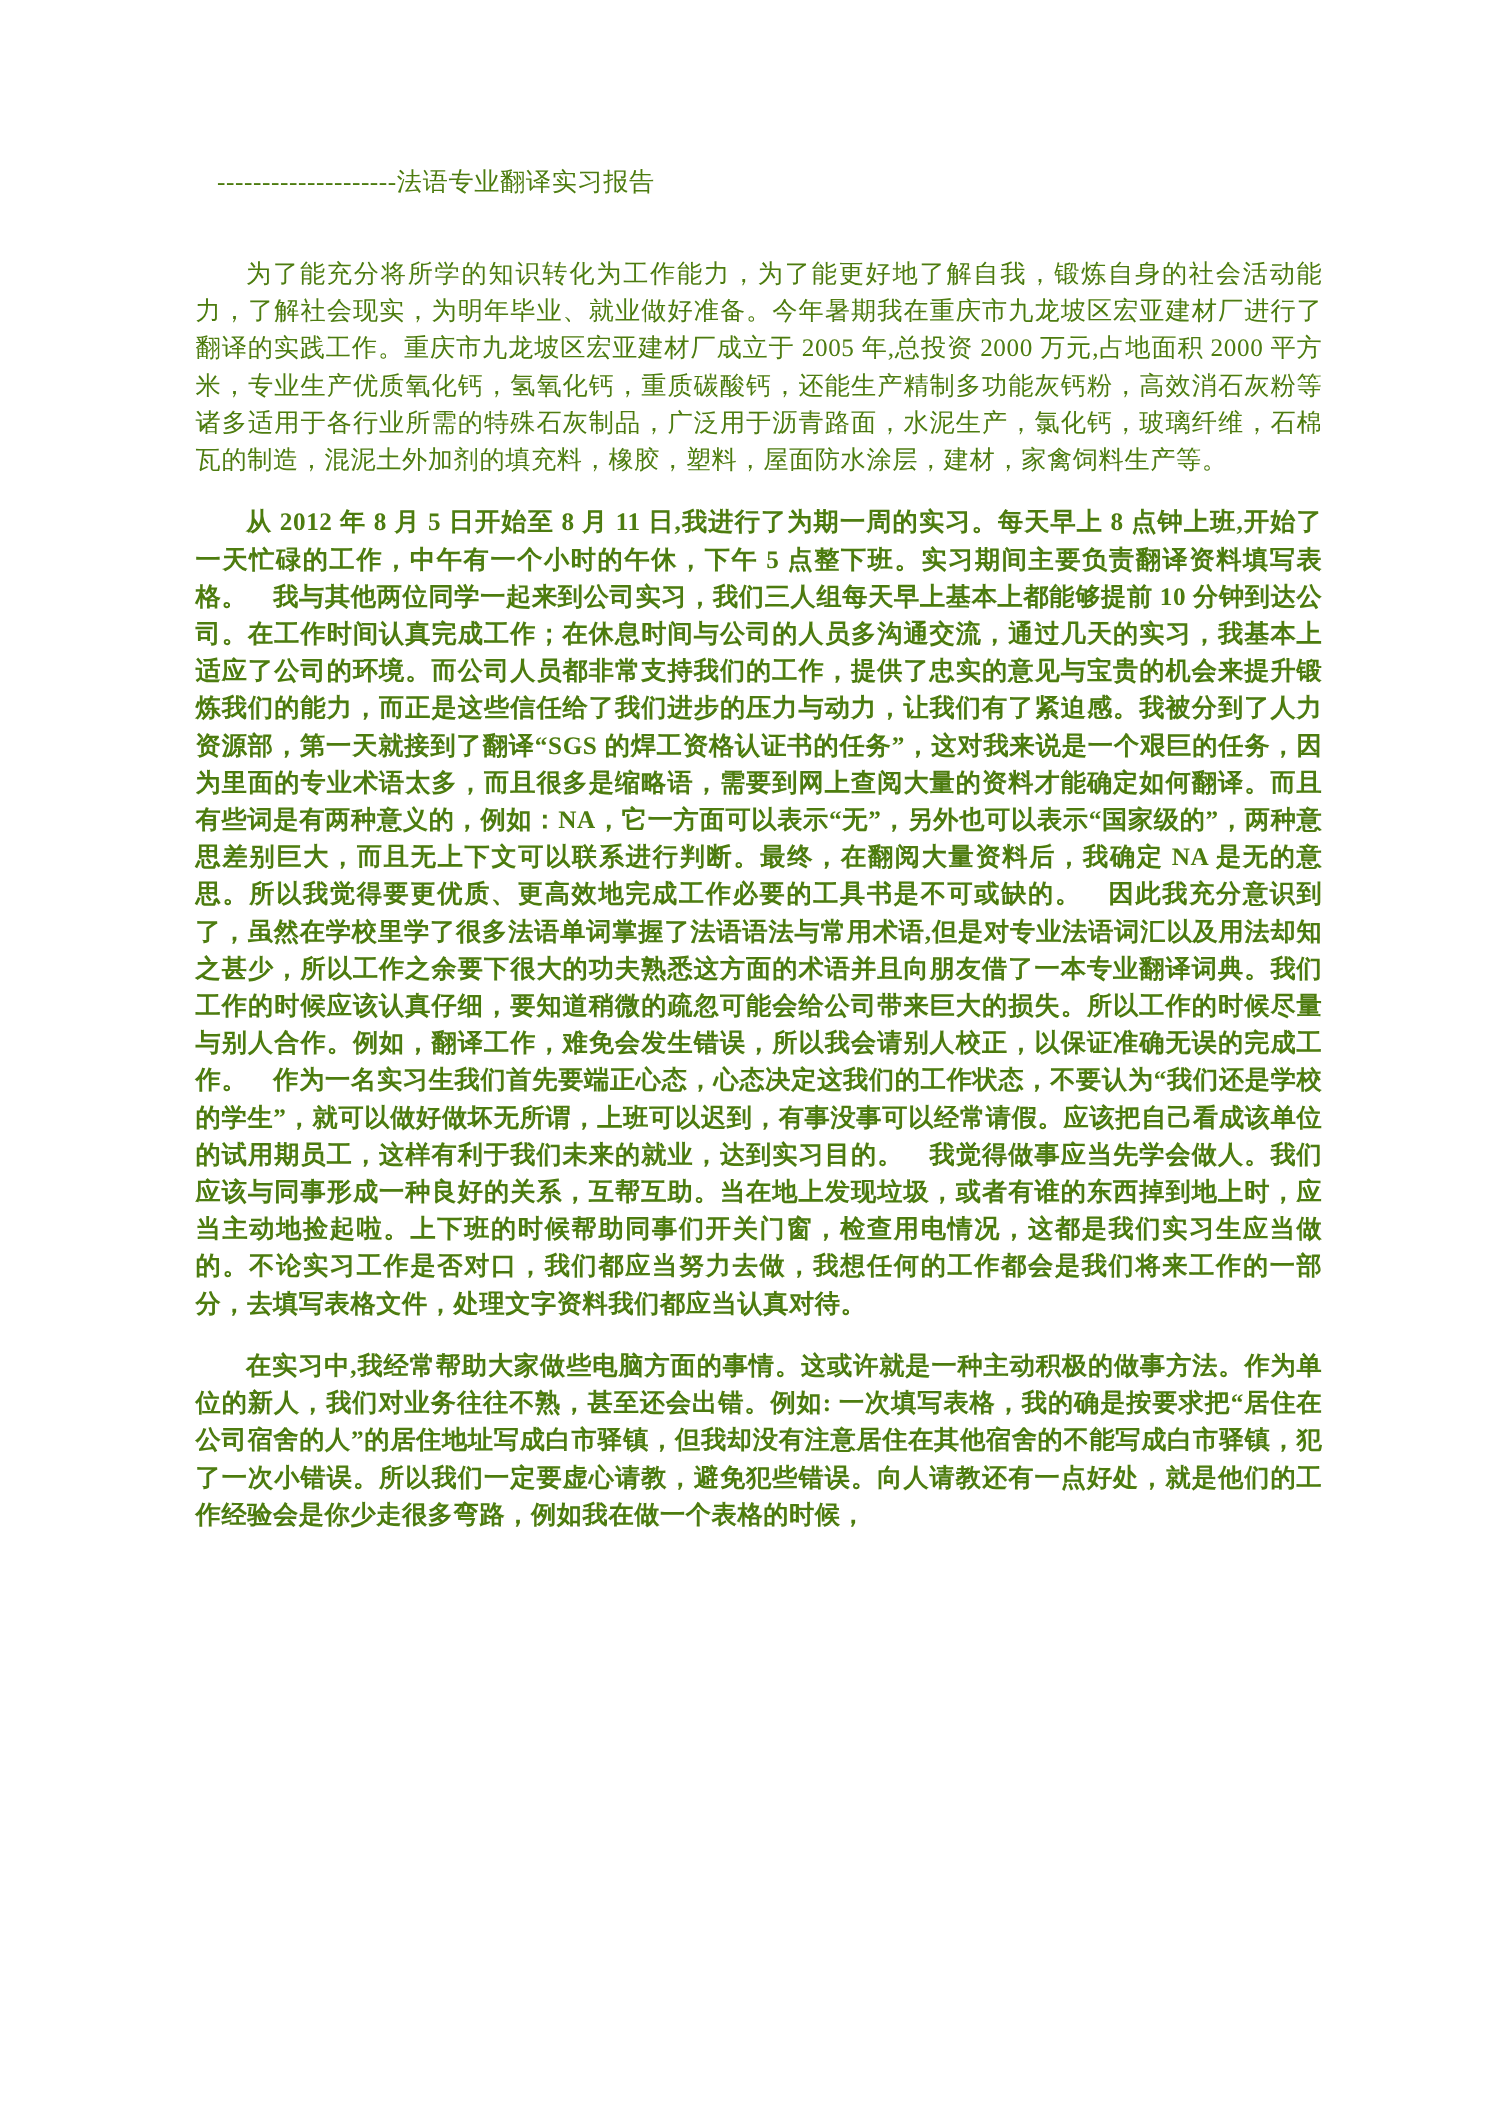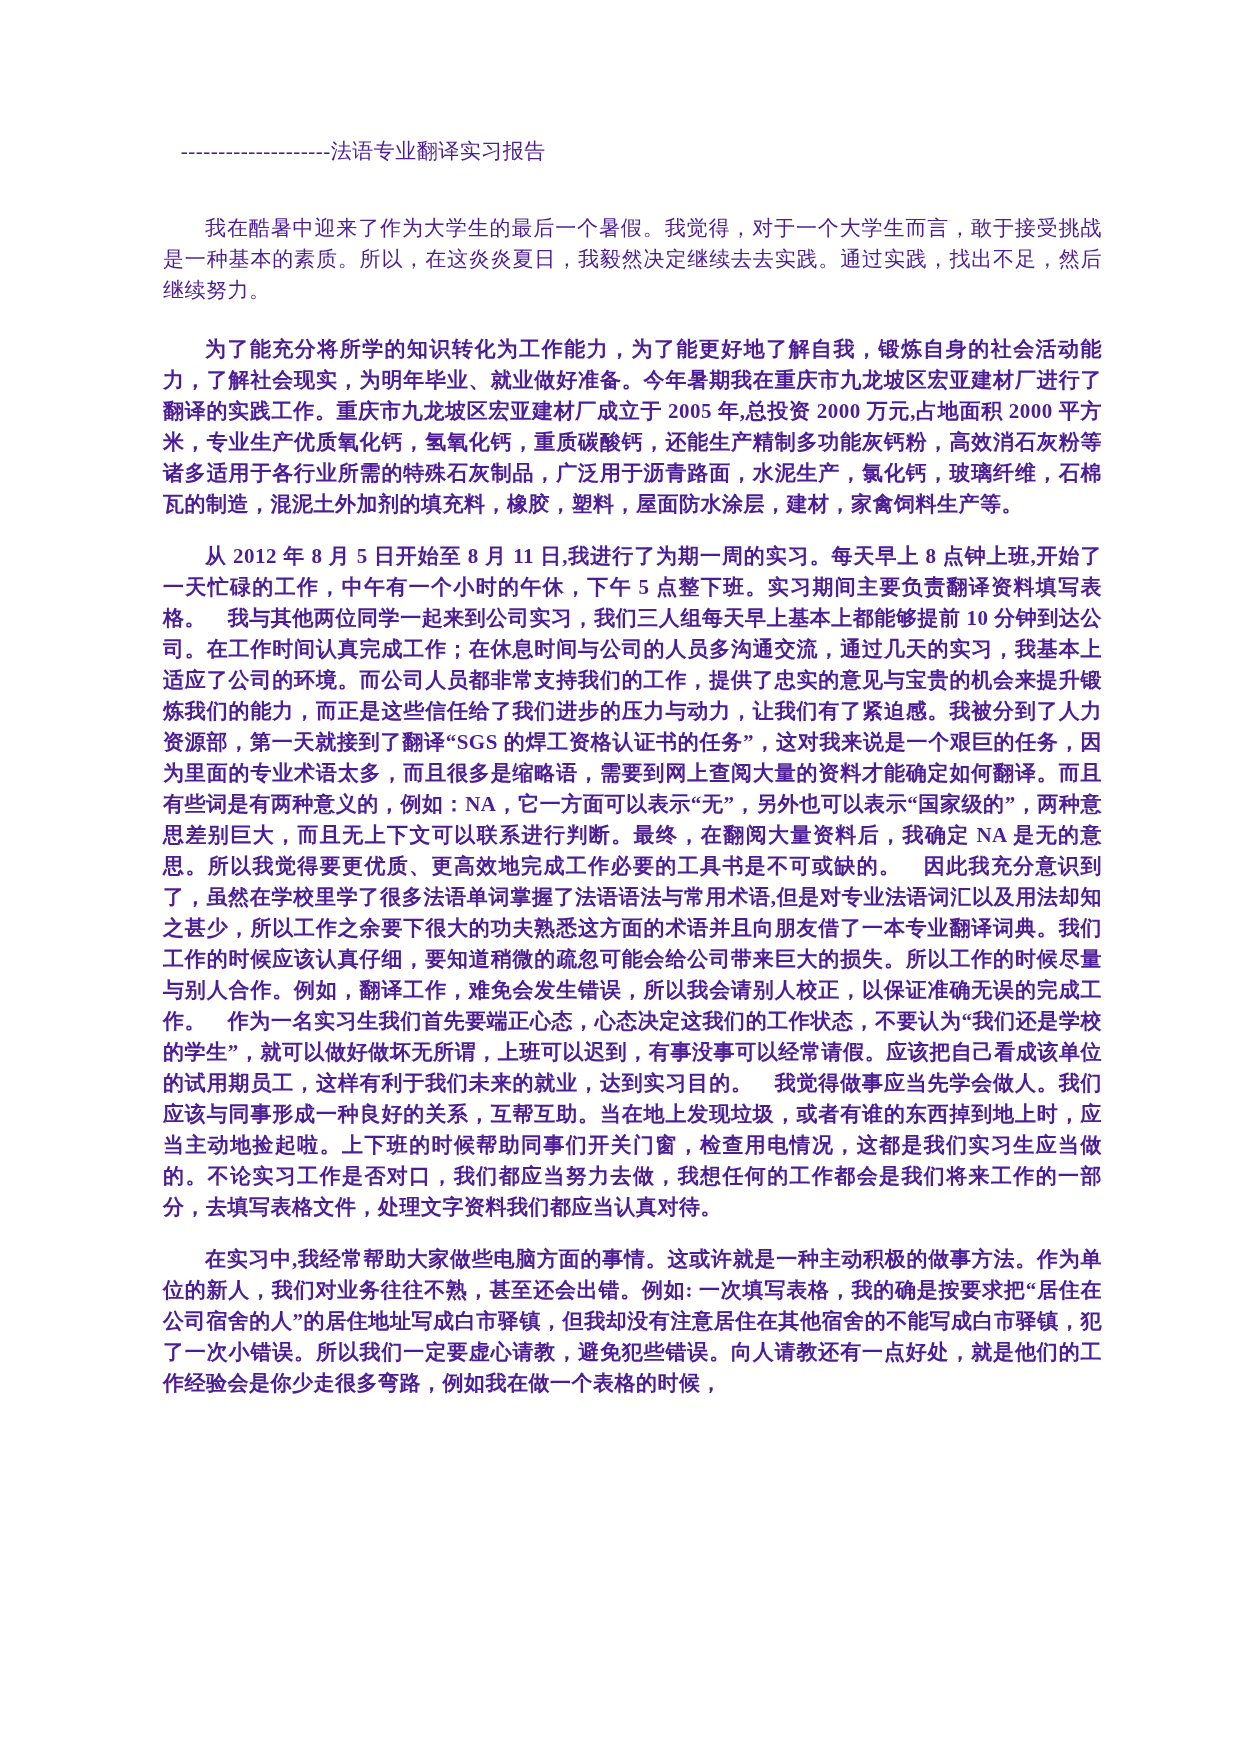--- a/index.html
+++ b/index.html
@@ -9,21 +9,21 @@
   }
   .page {
     position: relative;
     width: 1241px;
     height: 1754px;
     background: #ffffff;
     overflow: hidden;
     box-sizing: border-box;
     padding: 136px 139px 0 163px;
     font-family: "Liberation Serif", "DejaVu Serif", serif;
-    color: #4c1d95;
+    color: #4d7c0f;
   }
   .doc-title {
     font-size: 21px;
     line-height: 31px;
     letter-spacing: 0.5px;
     text-indent: 0.85em;
     margin: 0 0 46px 0;
     white-space: nowrap;
   }
   .para {
@@ -37,20 +37,19 @@
   }
   .para + .para { margin-top: 28px; font-weight: bold; }
   .para.gap-large { margin-top: 21px; }
 </style>
 </head>
 <body>
 
 <div class="page">
   <div class="doc-title">--------------------法语专业翻译实习报告</div>
 
-  <p class="para">我在酷暑中迎来了作为大学生的最后一个暑假。我觉得，对于一个大学生而言，敢于接受挑战是一种基本的素质。所以，在这炎炎夏日，我毅然决定继续去去实践。通过实践，找出不足，然后继续努力。</p>
 
   <p class="para">为了能充分将所学的知识转化为工作能力，为了能更好地了解自我，锻炼自身的社会活动能力，了解社会现实，为明年毕业、就业做好准备。今年暑期我在重庆市九龙坡区宏亚建材厂进行了翻译的实践工作。重庆市九龙坡区宏亚建材厂成立于 2005 年,总投资 2000 万元,占地面积 2000 平方米，专业生产优质氧化钙，氢氧化钙，重质碳酸钙，还能生产精制多功能灰钙粉，高效消石灰粉等诸多适用于各行业所需的特殊石灰制品，广泛用于沥青路面，水泥生产，氯化钙，玻璃纤维，石棉瓦的制造，混泥土外加剂的填充料，橡胶，塑料，屋面防水涂层，建材，家禽饲料生产等。</p>
 
   <p class="para gap-large">从 2012 年 8 月 5 日开始至 8 月 11 日,我进行了为期一周的实习。每天早上 8 点钟上班,开始了一天忙碌的工作，中午有一个小时的午休，下午 5 点整下班。实习期间主要负责翻译资料填写表格。　我与其他两位同学一起来到公司实习，我们三人组每天早上基本上都能够提前 10 分钟到达公司。在工作时间认真完成工作；在休息时间与公司的人员多沟通交流，通过几天的实习，我基本上适应了公司的环境。而公司人员都非常支持我们的工作，提供了忠实的意见与宝贵的机会来提升锻炼我们的能力，而正是这些信任给了我们进步的压力与动力，让我们有了紧迫感。我被分到了人力资源部，第一天就接到了翻译“SGS 的焊工资格认证书的任务”，这对我来说是一个艰巨的任务，因为里面的专业术语太多，而且很多是缩略语，需要到网上查阅大量的资料才能确定如何翻译。而且有些词是有两种意义的，例如：NA，它一方面可以表示“无”，另外也可以表示“国家级的”，两种意思差别巨大，而且无上下文可以联系进行判断。最终，在翻阅大量资料后，我确定 NA 是无的意思。所以我觉得要更优质、更高效地完成工作必要的工具书是不可或缺的。　因此我充分意识到了，虽然在学校里学了很多法语单词掌握了法语语法与常用术语,但是对专业法语词汇以及用法却知之甚少，所以工作之余要下很大的功夫熟悉这方面的术语并且向朋友借了一本专业翻译词典。我们工作的时候应该认真仔细，要知道稍微的疏忽可能会给公司带来巨大的损失。所以工作的时候尽量与别人合作。例如，翻译工作，难免会发生错误，所以我会请别人校正，以保证准确无误的完成工作。　作为一名实习生我们首先要端正心态，心态决定这我们的工作状态，不要认为“我们还是学校的学生”，就可以做好做坏无所谓，上班可以迟到，有事没事可以经常请假。应该把自己看成该单位的试用期员工，这样有利于我们未来的就业，达到实习目的。　我觉得做事应当先学会做人。我们应该与同事形成一种良好的关系，互帮互助。当在地上发现垃圾，或者有谁的东西掉到地上时，应当主动地捡起啦。上下班的时候帮助同事们开关门窗，检查用电情况，这都是我们实习生应当做的。不论实习工作是否对口，我们都应当努力去做，我想任何的工作都会是我们将来工作的一部分，去填写表格文件，处理文字资料我们都应当认真对待。</p>
 
   <p class="para gap-large">在实习中,我经常帮助大家做些电脑方面的事情。这或许就是一种主动积极的做事方法。作为单位的新人，我们对业务往往不熟，甚至还会出错。例如: 一次填写表格，我的确是按要求把“居住在公司宿舍的人”的居住地址写成白市驿镇，但我却没有注意居住在其他宿舍的不能写成白市驿镇，犯了一次小错误。所以我们一定要虚心请教，避免犯些错误。向人请教还有一点好处，就是他们的工作经验会是你少走很多弯路，例如我在做一个表格的时候，</p>
 </div>
 
 </body></html>

